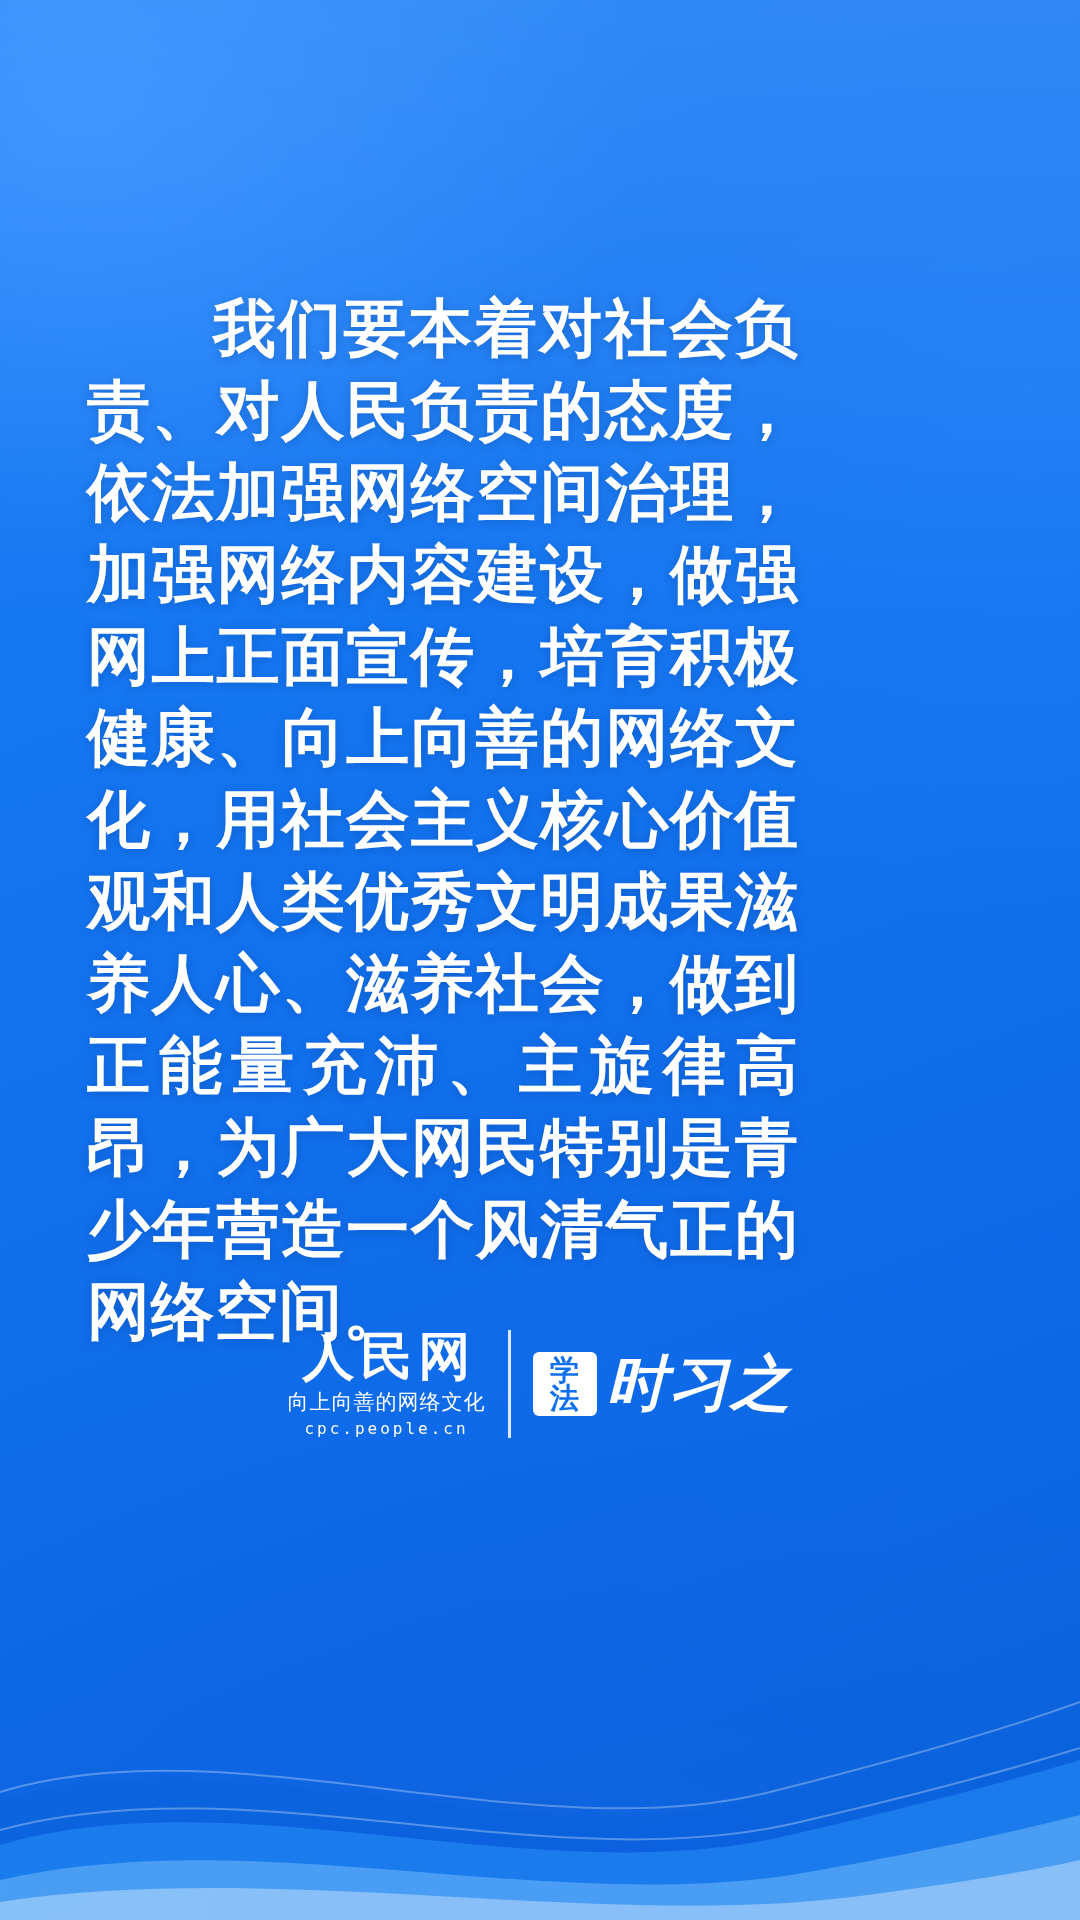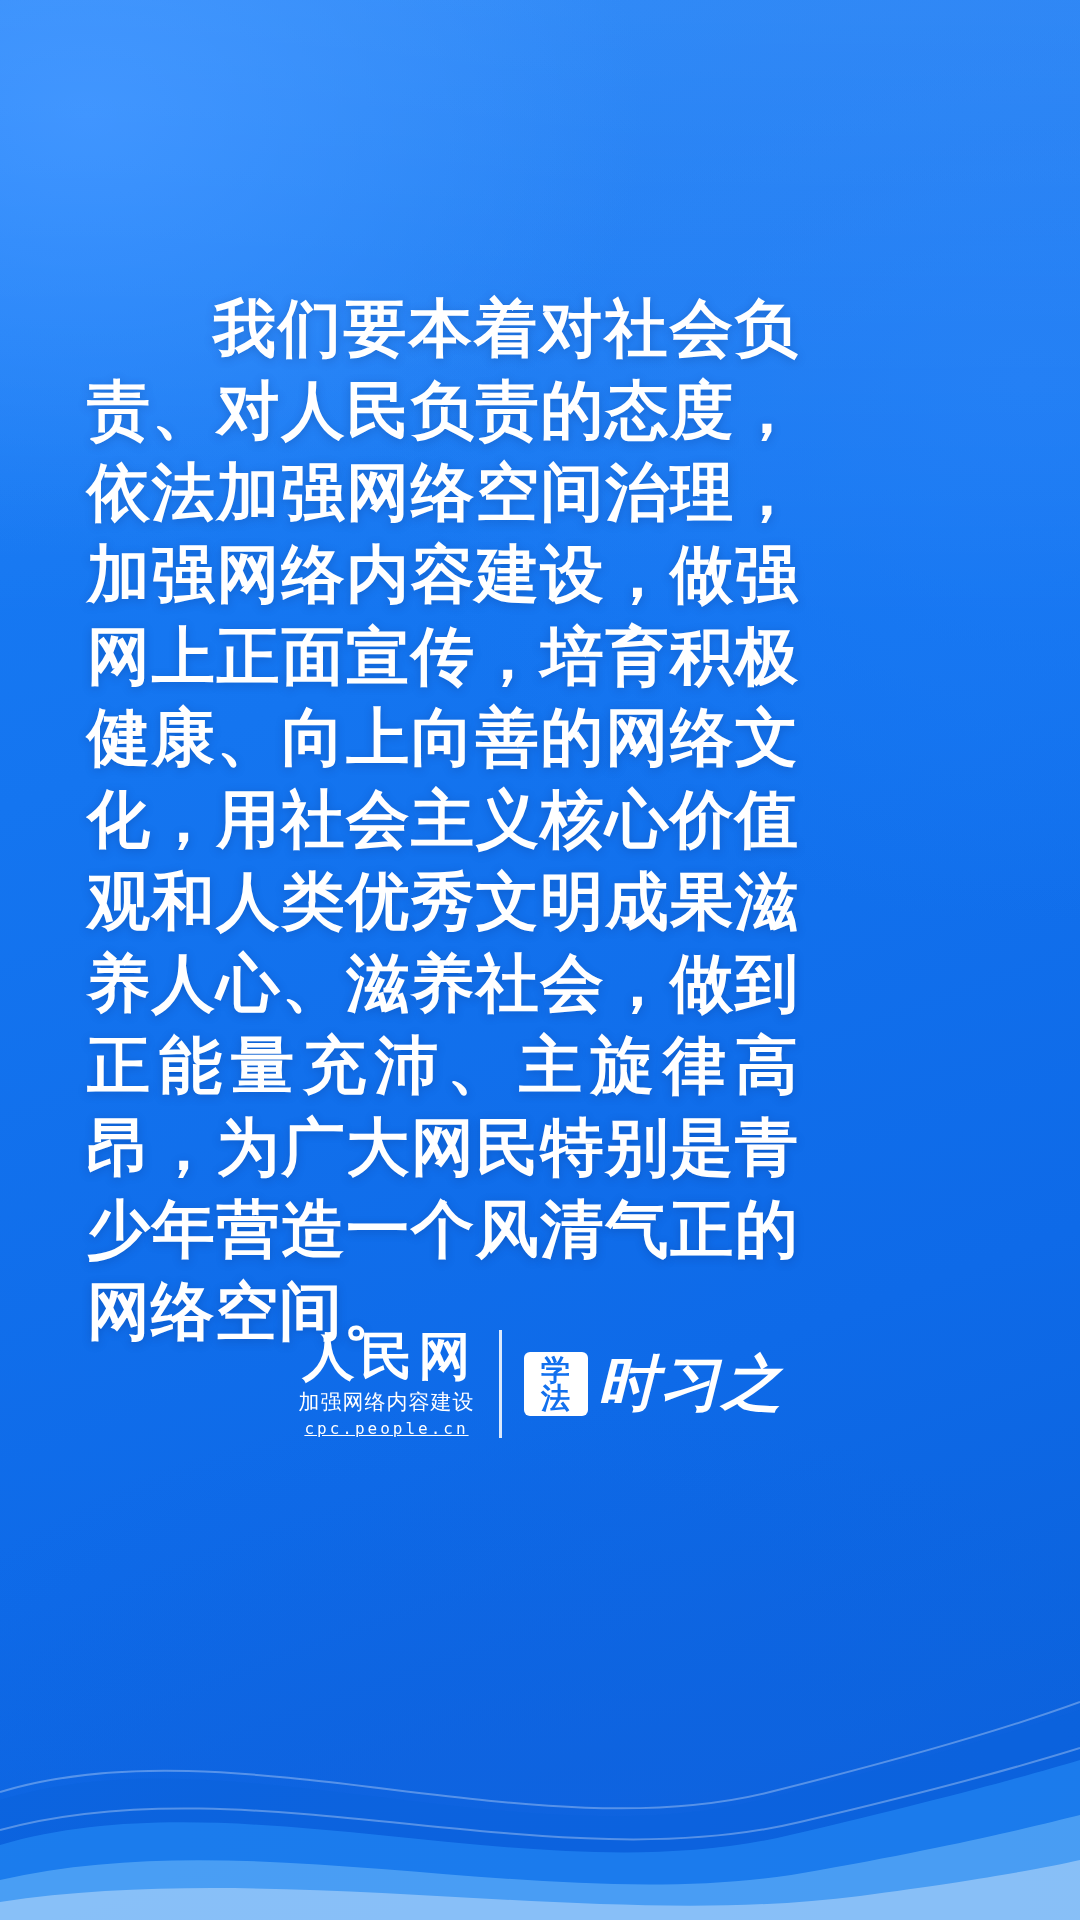--- a/index.html
+++ b/index.html
@@ -128,21 +128,20 @@
     letter-spacing: 1px;
     line-height: 1.2;
     margin-bottom: 4px;
   }
   .people-logo .en-sub {
     font-family: "DejaVu Sans Mono", "Liberation Mono", monospace;
     font-size: 16px;
     color: #ffffff;
     letter-spacing: 3px;
     line-height: 1.2;
-    text-decoration: underline;
   }
 
   .column-logo {
     display: flex;
     align-items: center;
     padding-left: 22px;
     gap: 10px;
   }
   .column-logo .badge {
     display: flex;
@@ -193,21 +192,21 @@
   </div>
 
   <div class="quote-block">
     <p class="quote-text">我们要本着对社会负责、对人民负责的态度，依法加强网络空间治理，加强网络内容建设，做强网上正面宣传，培育积极健康、向上向善的网络文化，用社会主义核心价值观和人类优秀文明成果滋养人心、滋养社会，做到正能量充沛、主旋律高昂，为广大网民特别是青少年营造一个风清气正的网络空间。</p>
   </div>
 
 
   <div class="logo-row">
     <div class="people-logo">
       <div class="cn-name">人民网</div>
-      <div class="cn-sub">加强网络内容建设</div>
+      <div class="cn-sub">向上向善的网络文化</div>
       <div class="en-sub">cpc.people.cn</div>
     </div>
     <div class="column-logo">
       <div class="badge">
         <span>学</span>
         <span>法</span>
       </div>
       <div class="col-title">时习之</div>
     </div>
   </div>

